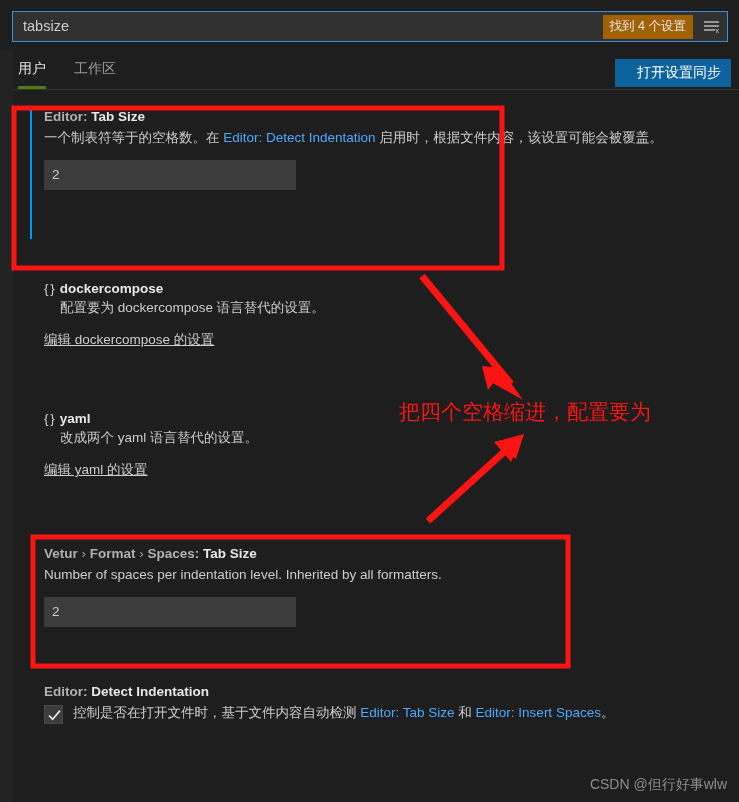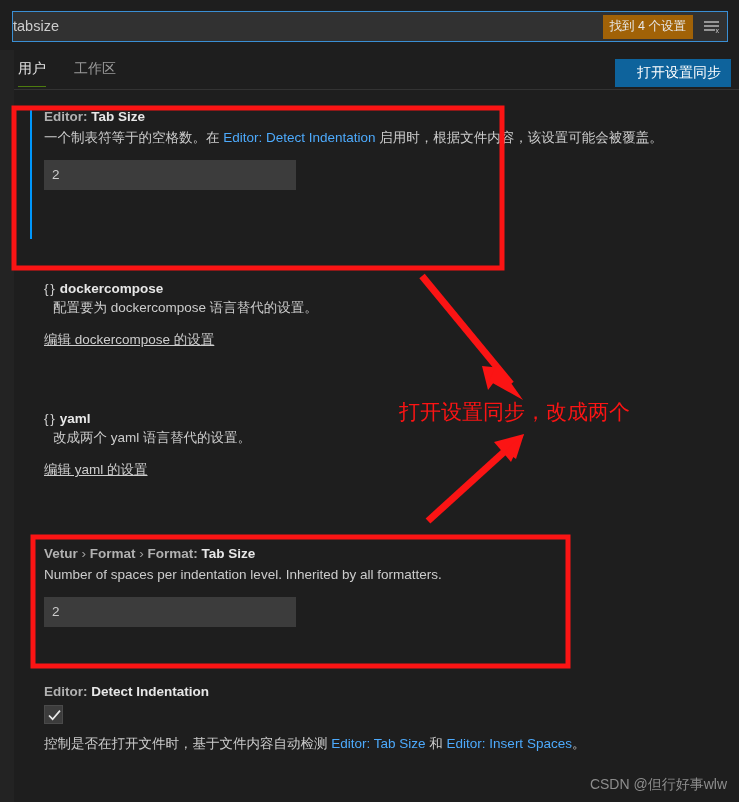--- a/index.html
+++ b/index.html
@@ -26,20 +26,21 @@
   
   .search-row {
     position: absolute; left: 12px; top: 11px;
     width: 716px; height: 31px;
     border: 1px solid #3a8fd4;
     background: #313131;
     display: flex; align-items: center;
   }
   .search-input-text {
     flex: 1;
+    padding-left: 10px;
     color: #cccccc;
     font-size: 14.5px;
     line-height: 1;
     white-space: nowrap;
     overflow: hidden;
   }
   .results-badge {
     background: #a16207;
     color: #e7e7e7;
     font-size: 12.5px;
@@ -60,21 +61,21 @@
   }
   .tab {
     position: absolute; top: 8px;
     font-size: 14px;
     color: #9b9b9b;
     padding-bottom: 8px;
     white-space: nowrap;
   }
   .tab.active {
     color: #e7e7e7;
-    border-bottom: 1px solid #4d7c0f;
+    border-bottom: 4px solid #4d7c0f;
   }
   .tab-user { left: 18px; }
   .tab-workspace { left: 74px; }
   .tabs-underline {
     position: absolute; left: 14px; top: 89px;
     width: 725px; height: 1px;
     background: #333333;
   }
   .sync-button {
     position: absolute; right: 8px; top: 59px;
@@ -148,33 +149,33 @@
   }
   .brace-icon {
     color: #cfcfcf;
     font-weight: normal;
     font-size: 13.5px;
     letter-spacing: -1px;
   }
   .lang-desc {
     font-size: 13.5px;
     color: #cccccc;
-    margin: 0 0 13px 9px;
+    margin: 0 0 13px 16px;
   }
   .lang-link {
     font-size: 13.5px;
     color: #cdcdcd;
     text-decoration: underline;
     cursor: pointer;
     text-align: right;
   }
 
   
   .checkbox-row {
-    display: flex; align-items: flex-start; gap: 10px; flex-direction: column;
+    display: flex; align-items: flex-start; gap: 10px;
   }
   .vscode-checkbox {
     width: 19px; height: 19px;
     background: #3c3c3c;
     border: 1px solid #4a4a4a;
     flex: 0 0 auto;
     margin-top: 2px;
     position: relative;
     cursor: pointer;
   }
@@ -263,21 +264,21 @@
       <div class="lang-title">
         <span class="brace-icon">{ }</span>
         <span>yaml</span>
       </div>
       <div class="lang-desc">改成两个 yaml 语言替代的设置。</div>
       <span class="lang-link">编辑 yaml 的设置</span>
     </div>
 
     <div class="setting-item" style="top:455px; padding-left:30px;">
       <div class="setting-title">
-        <span>Vetur</span><span class="sep"> › </span><span>Format</span><span class="sep"> › </span><span>Format: </span><span class="key">Tab Size</span>
+        <span>Vetur</span><span class="sep"> › </span><span>Format</span><span class="sep"> › </span><span>Spaces: </span><span class="key">Tab Size</span>
       </div>
       <div class="setting-desc">Number of spaces per indentation level. Inherited by all formatters.</div>
       <input class="setting-input" type="text" value="2" style="">
     </div>
 
     <div class="setting-item" style="top:593px; padding-left:30px;">
       <div class="setting-title">
         <span>Editor: </span><span class="key">Detect Indentation</span>
       </div>
       <div class="checkbox-row">
@@ -306,17 +307,17 @@
       <polygon points="523,400 489,381 497,363" fill="#fb1414"></polygon>
     </g>
 
     <g>
       <line x1="428" y1="521" x2="516" y2="441" stroke="#fb1414" stroke-width="7" stroke-linecap="butt"></line>
       <polygon points="524,434 494,442 511,462" fill="#fb1414"></polygon>
       <polygon points="524,434 505,451 516,459" fill="#fb1414"></polygon>
     </g>
   </svg>
 
-  <div class="annot-text" style="left:399px; top:398px;">打开设置同步，改成两个</div>
+  <div class="annot-text" style="left:399px; top:398px;">把四个空格缩进，配置要为</div>
 
   <div class="watermark">CSDN @但行好事wlw</div>
 
 </div>
 
 </body></html>

